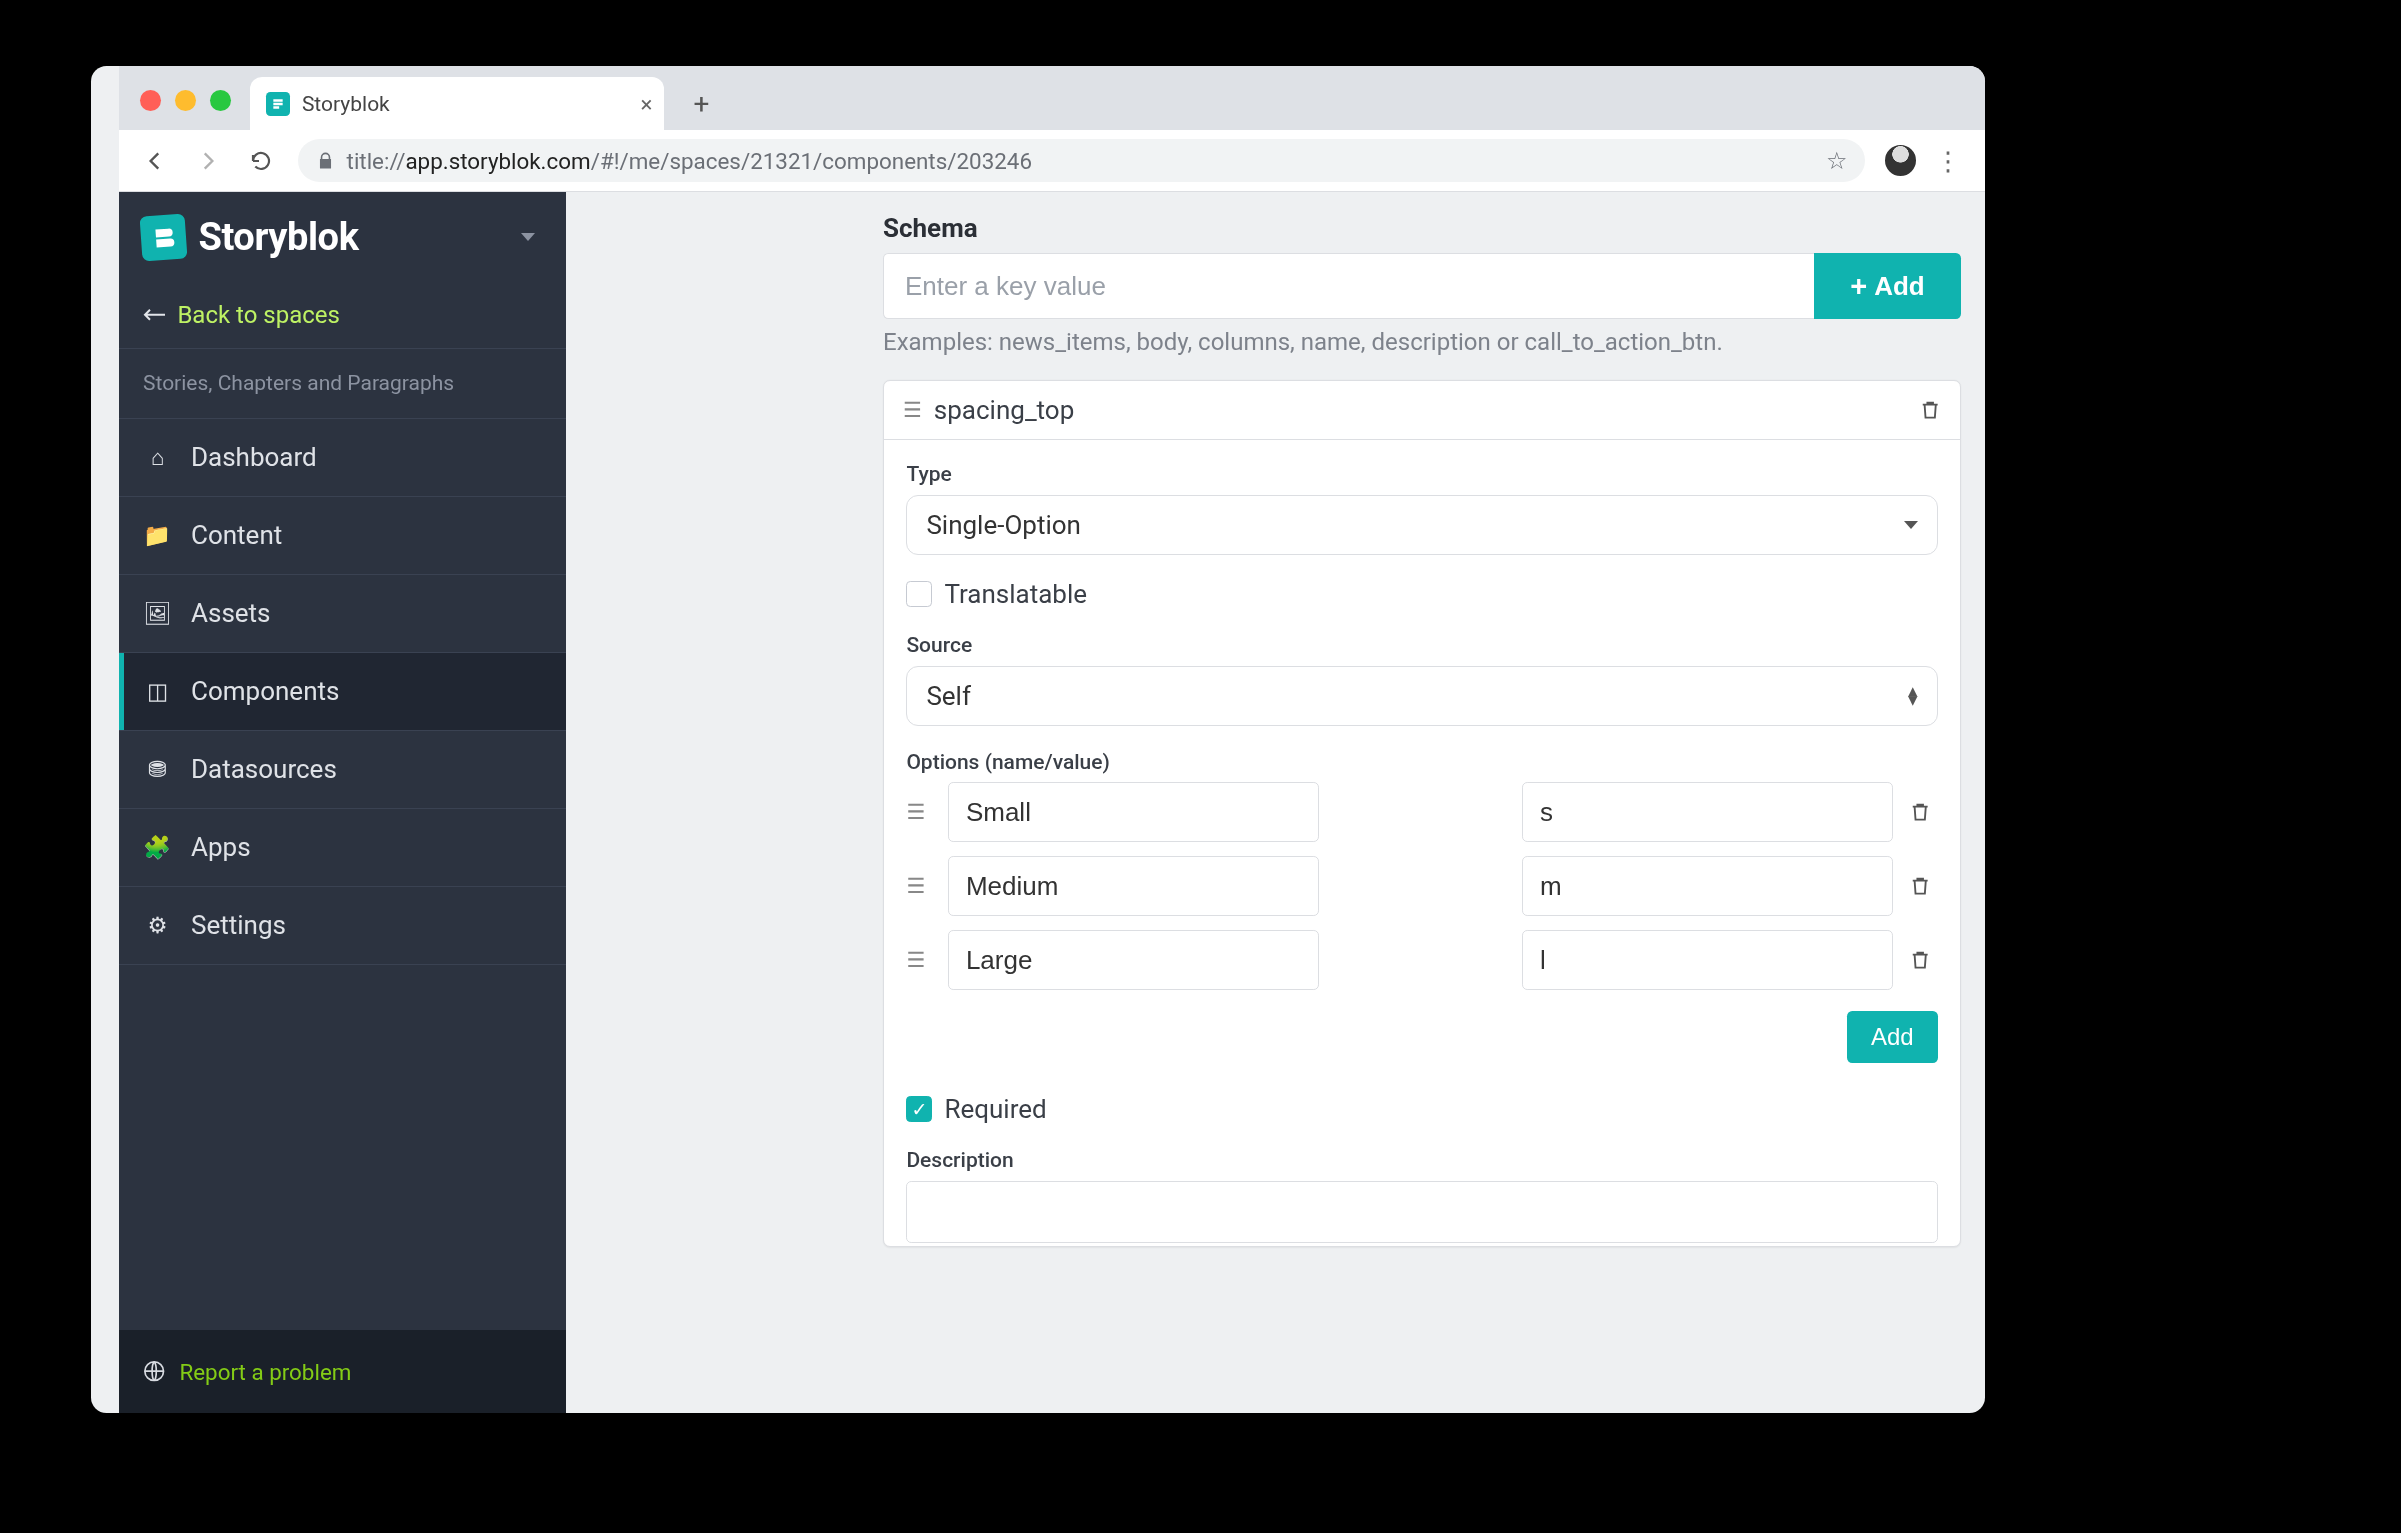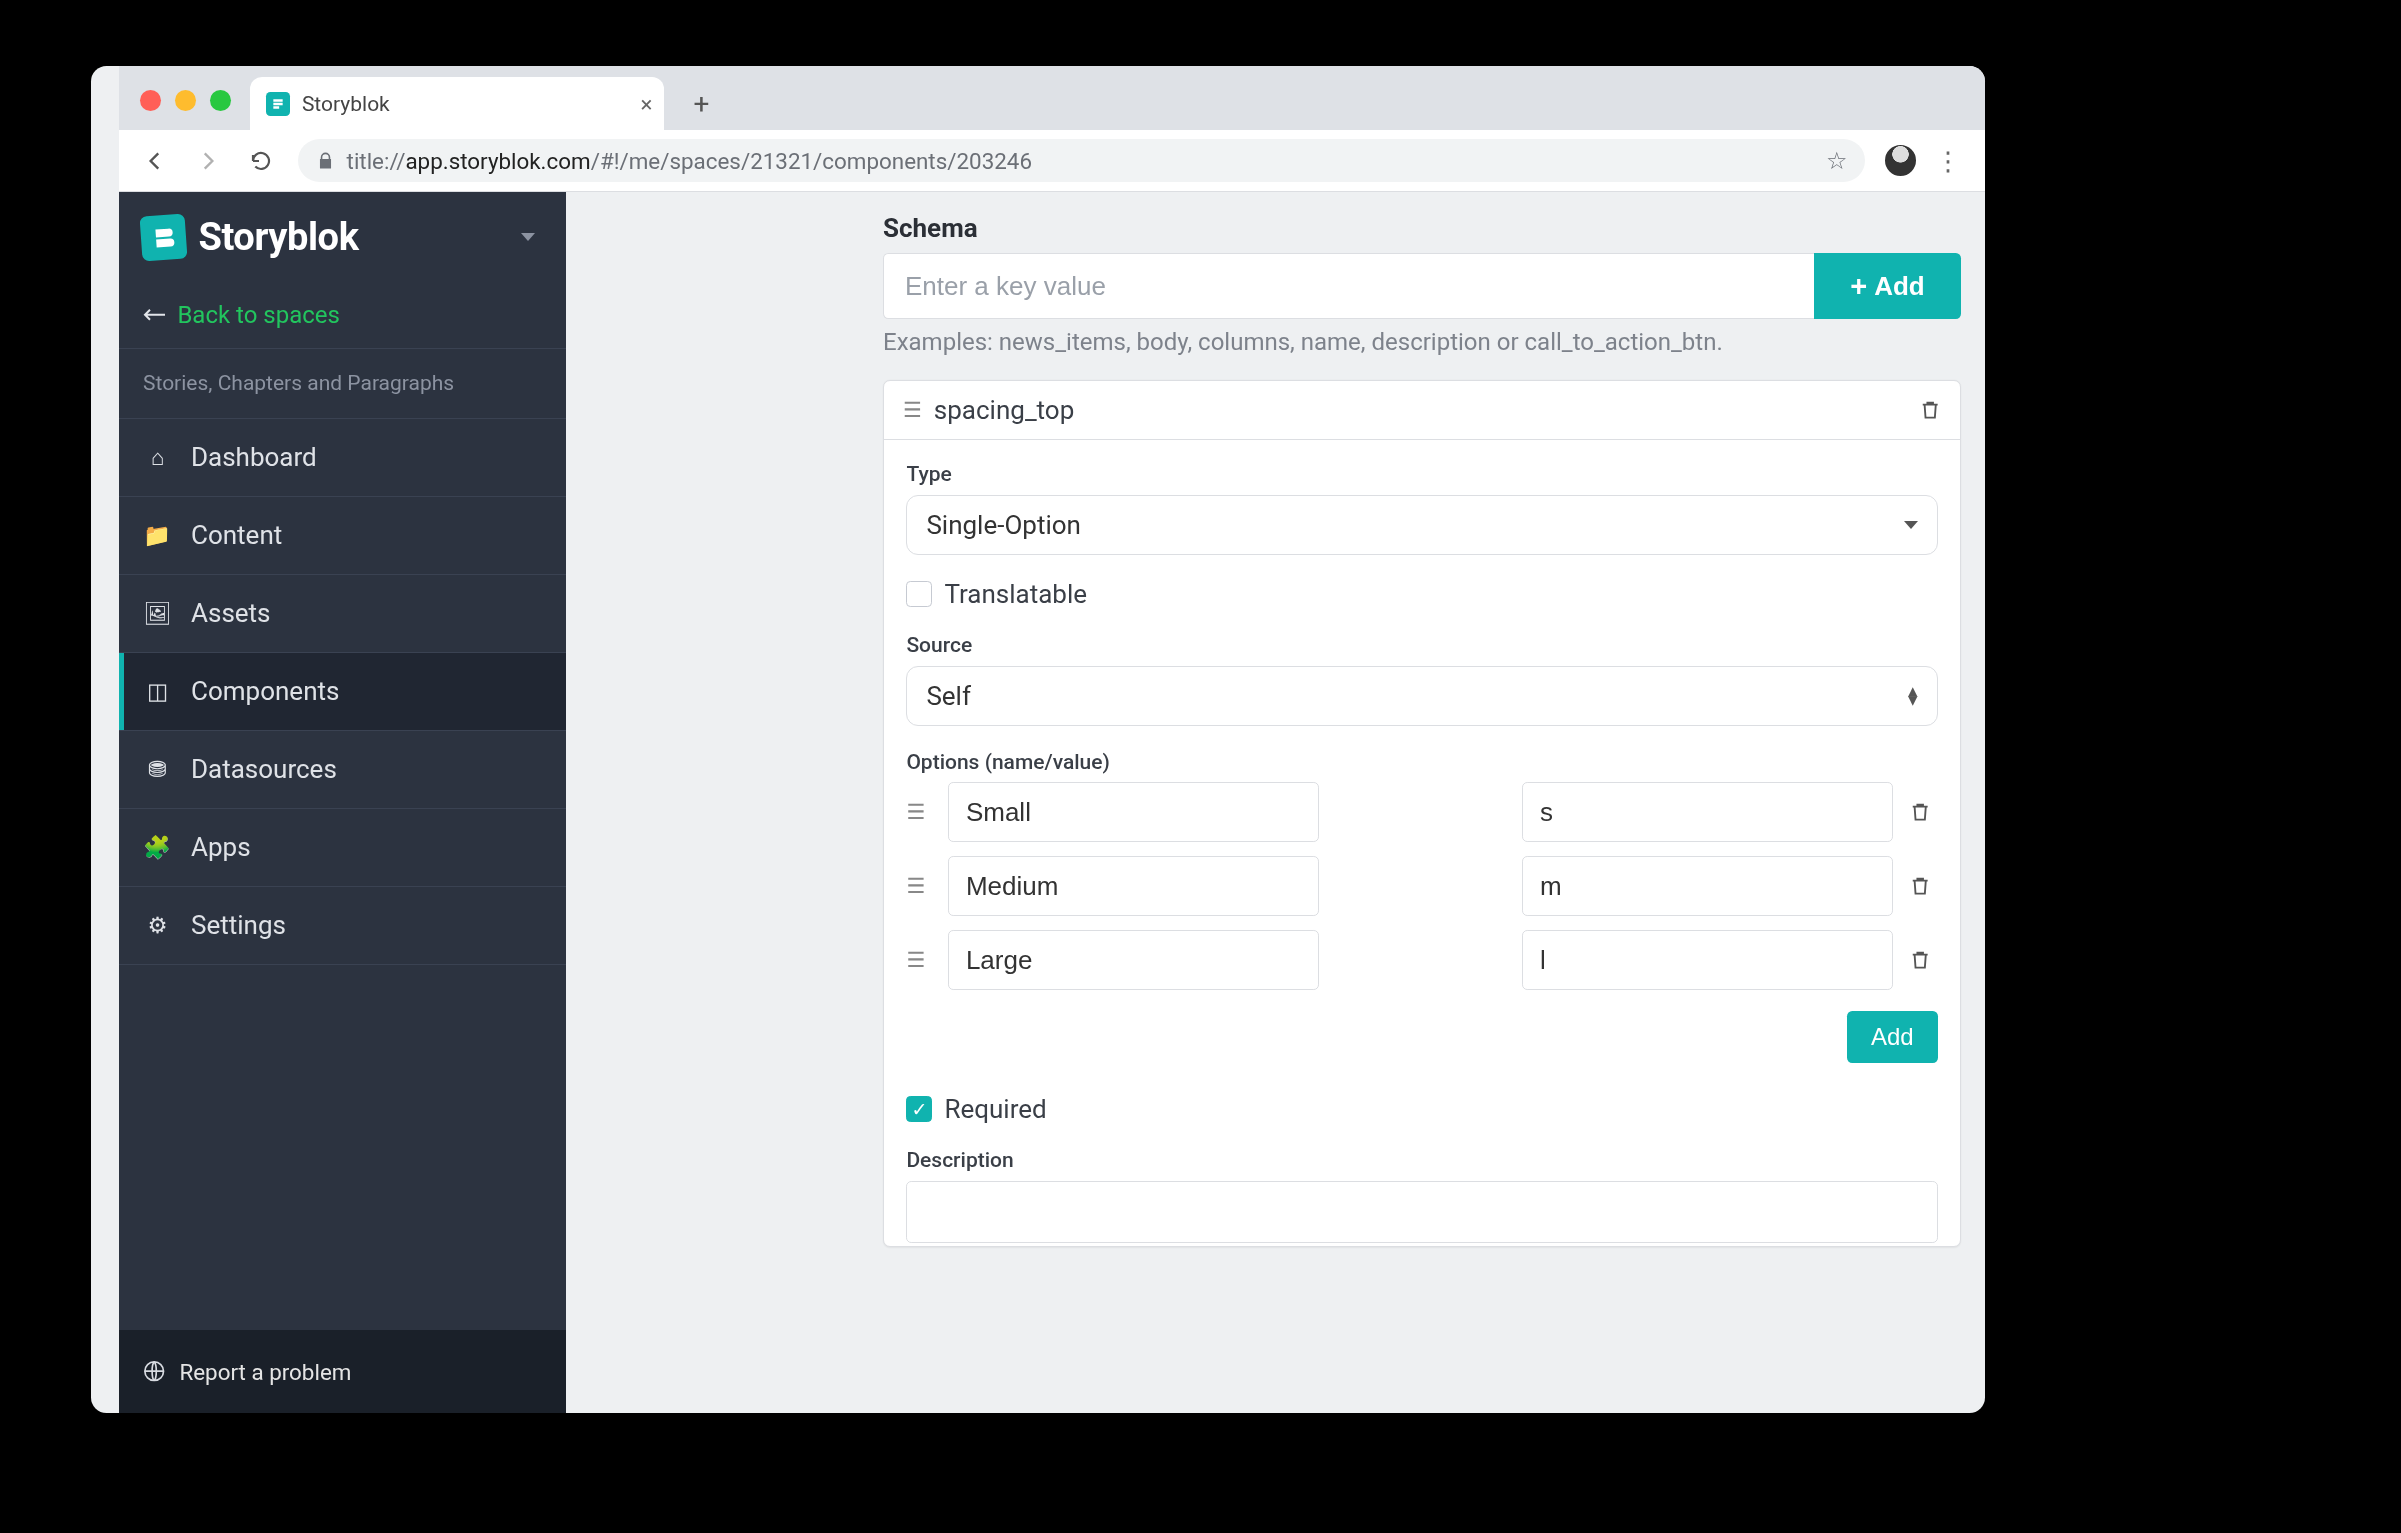--- a/index.html
+++ b/index.html
@@ -170,21 +170,21 @@
     font-size:38px;font-weight:700;color:#fff;letter-spacing:-0.4px;
   }
   .brand-caret{
     position:absolute;right:31px;top:50%;transform:translateY(-50%);
     width:0;height:0;border-left:7px solid transparent;border-right:7px solid transparent;
     border-top:8.6px solid var(--text-muted);
   }
   .back-spaces{
     padding: 19px 24px;
     font-size:24px;
-    color:#22c55e;
+    color:#bef264;
     display:flex;align-items:center;gap:10.4px;
     border-bottom:0.9px solid var(--sidebar-border);
   }
   .space-sub{
     padding: 22.4px 24px;
     font-size:21px;
     color: var(--text-muted);
     border-bottom:0.9px solid var(--sidebar-border);
   }
   .nav{
@@ -205,21 +205,21 @@
     background: var(--sidebar-bg-active);
   }
   .nav-item.active::before{
     content:"";position:absolute;left:0;top:0;bottom:0;width:5.2px;background:var(--teal);
   }
   .sidebar-footer{
     height: 83px;
     background: var(--sidebar-bg-dark);
     display:flex;align-items:center;gap:14px;
     padding: 0 24px;
-    font-size:22.4px;color:#e5e5e5;
+    font-size:22.4px;color:#84cc16;
   }
 
   
   .main {
     flex:1;
     overflow:auto;
     padding: 21px 24px 35px 17px;
     display:flex;
     flex-direction:column;
     align-items:center;

